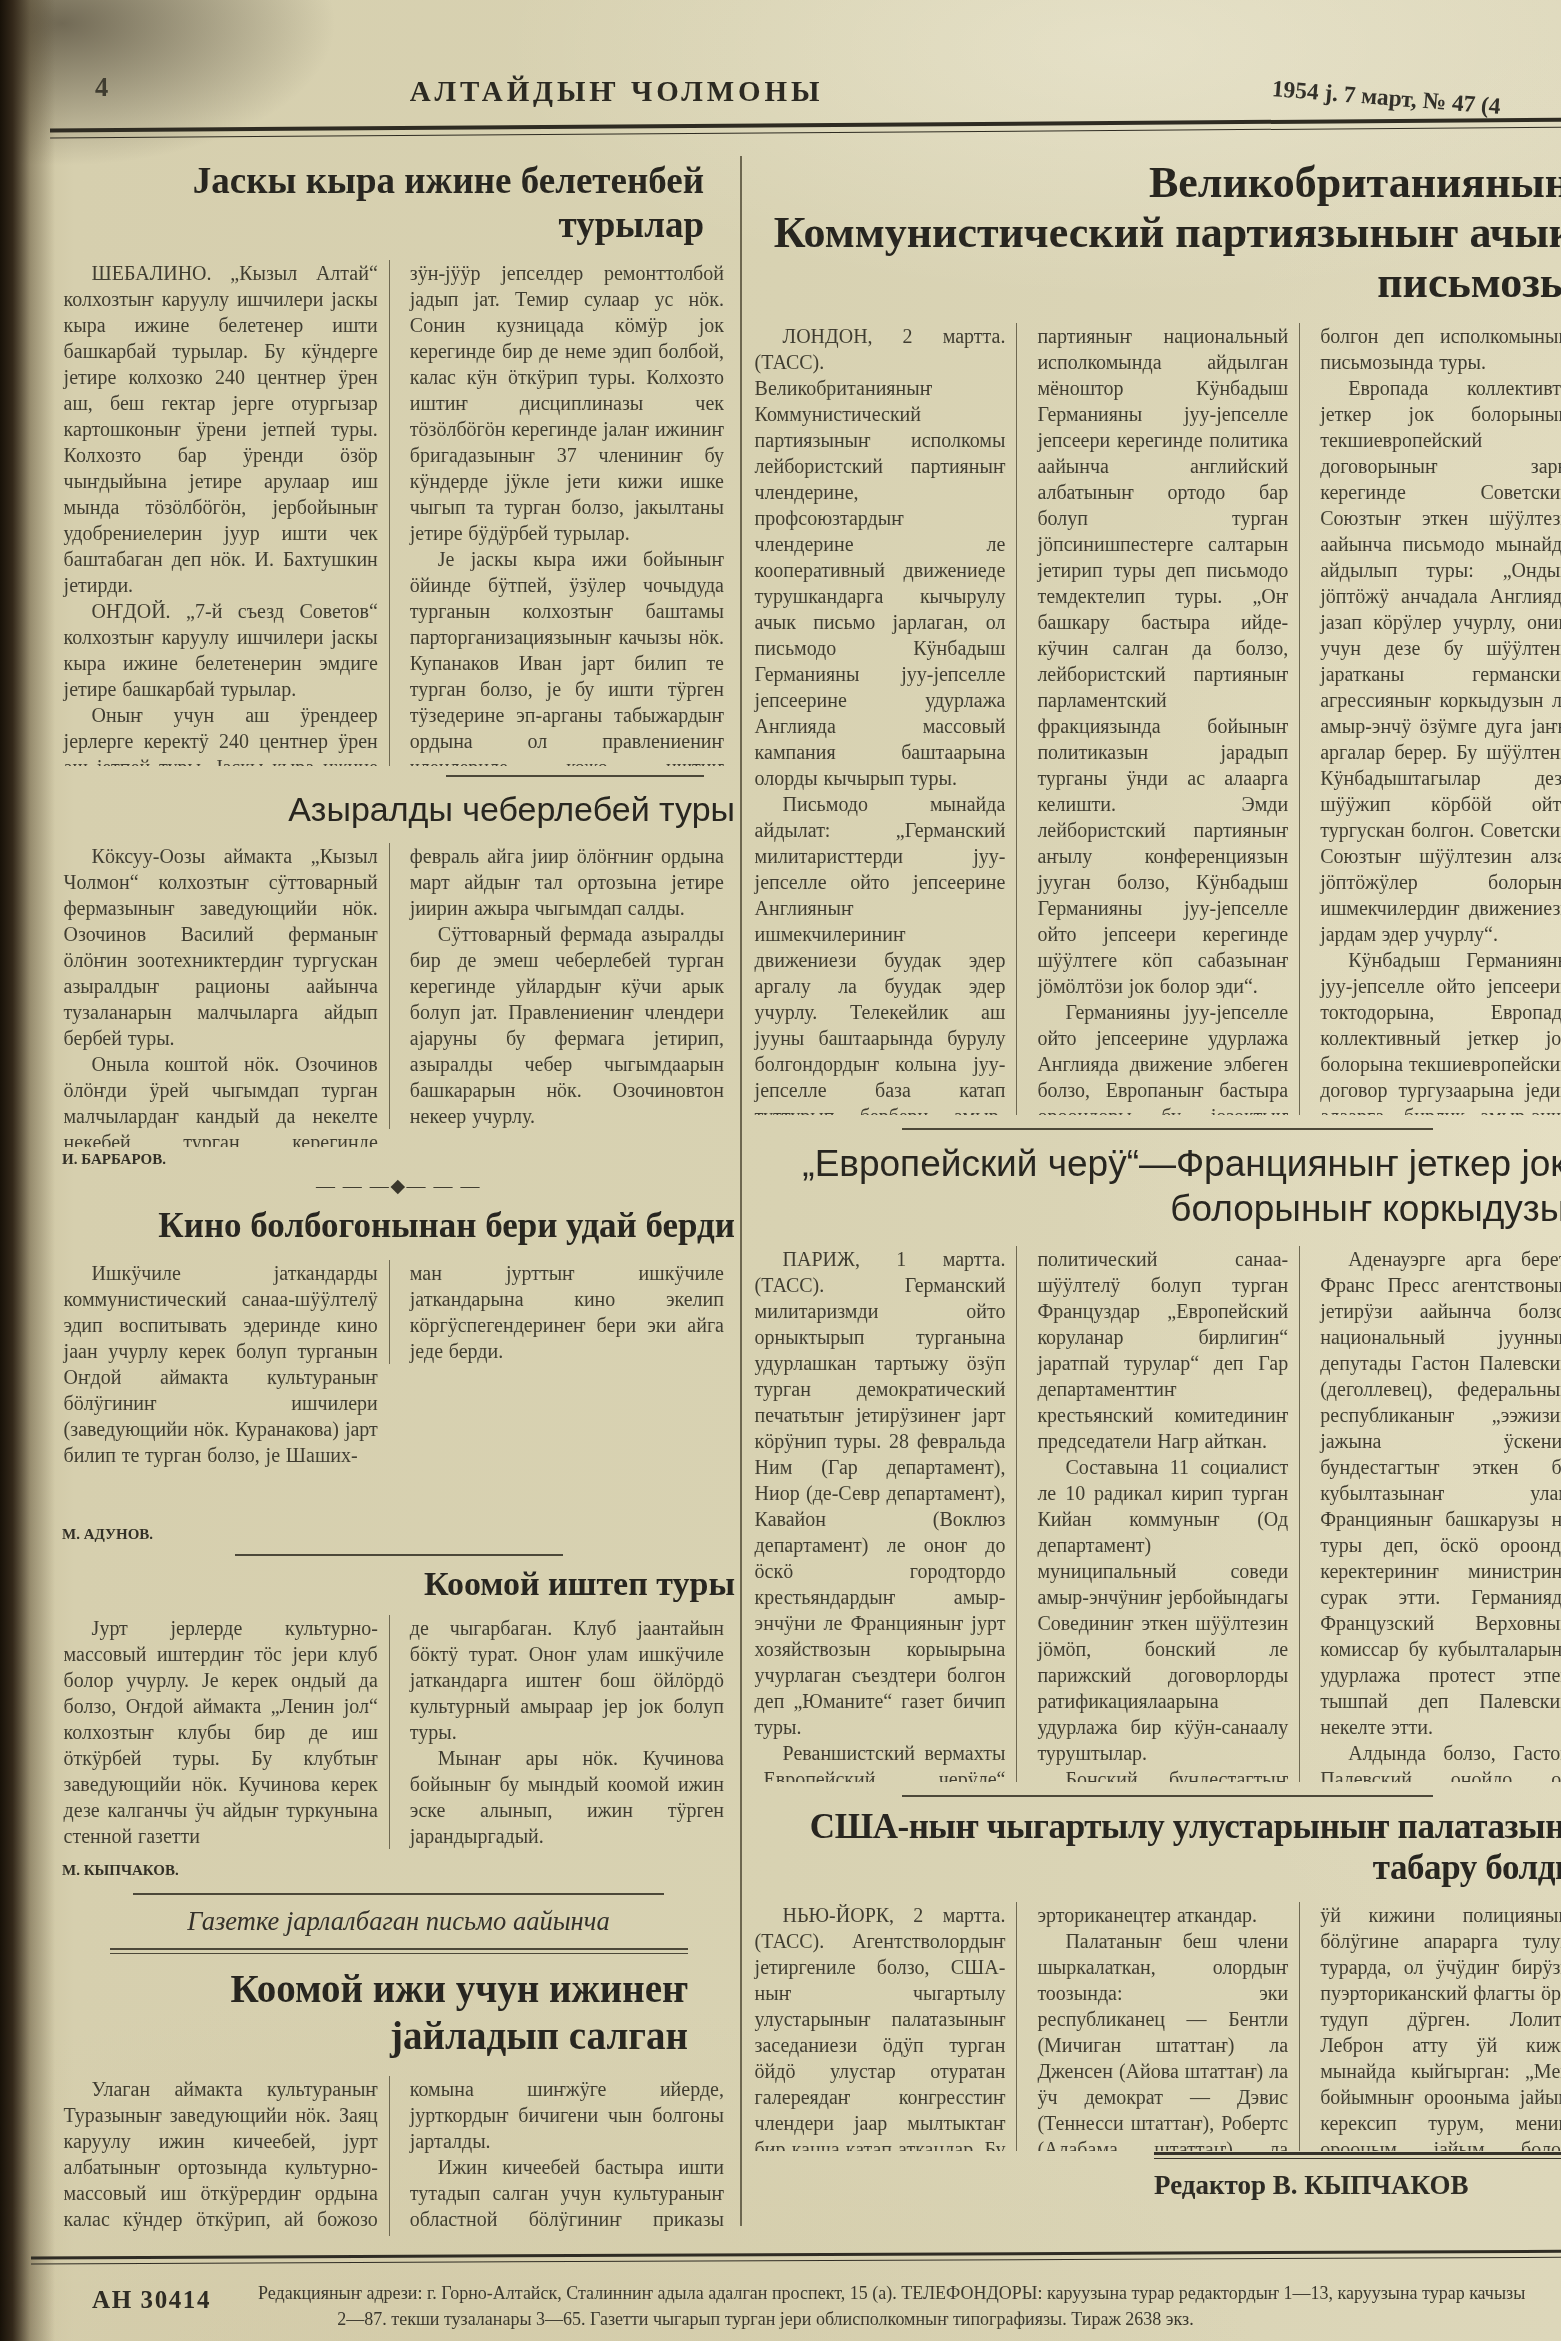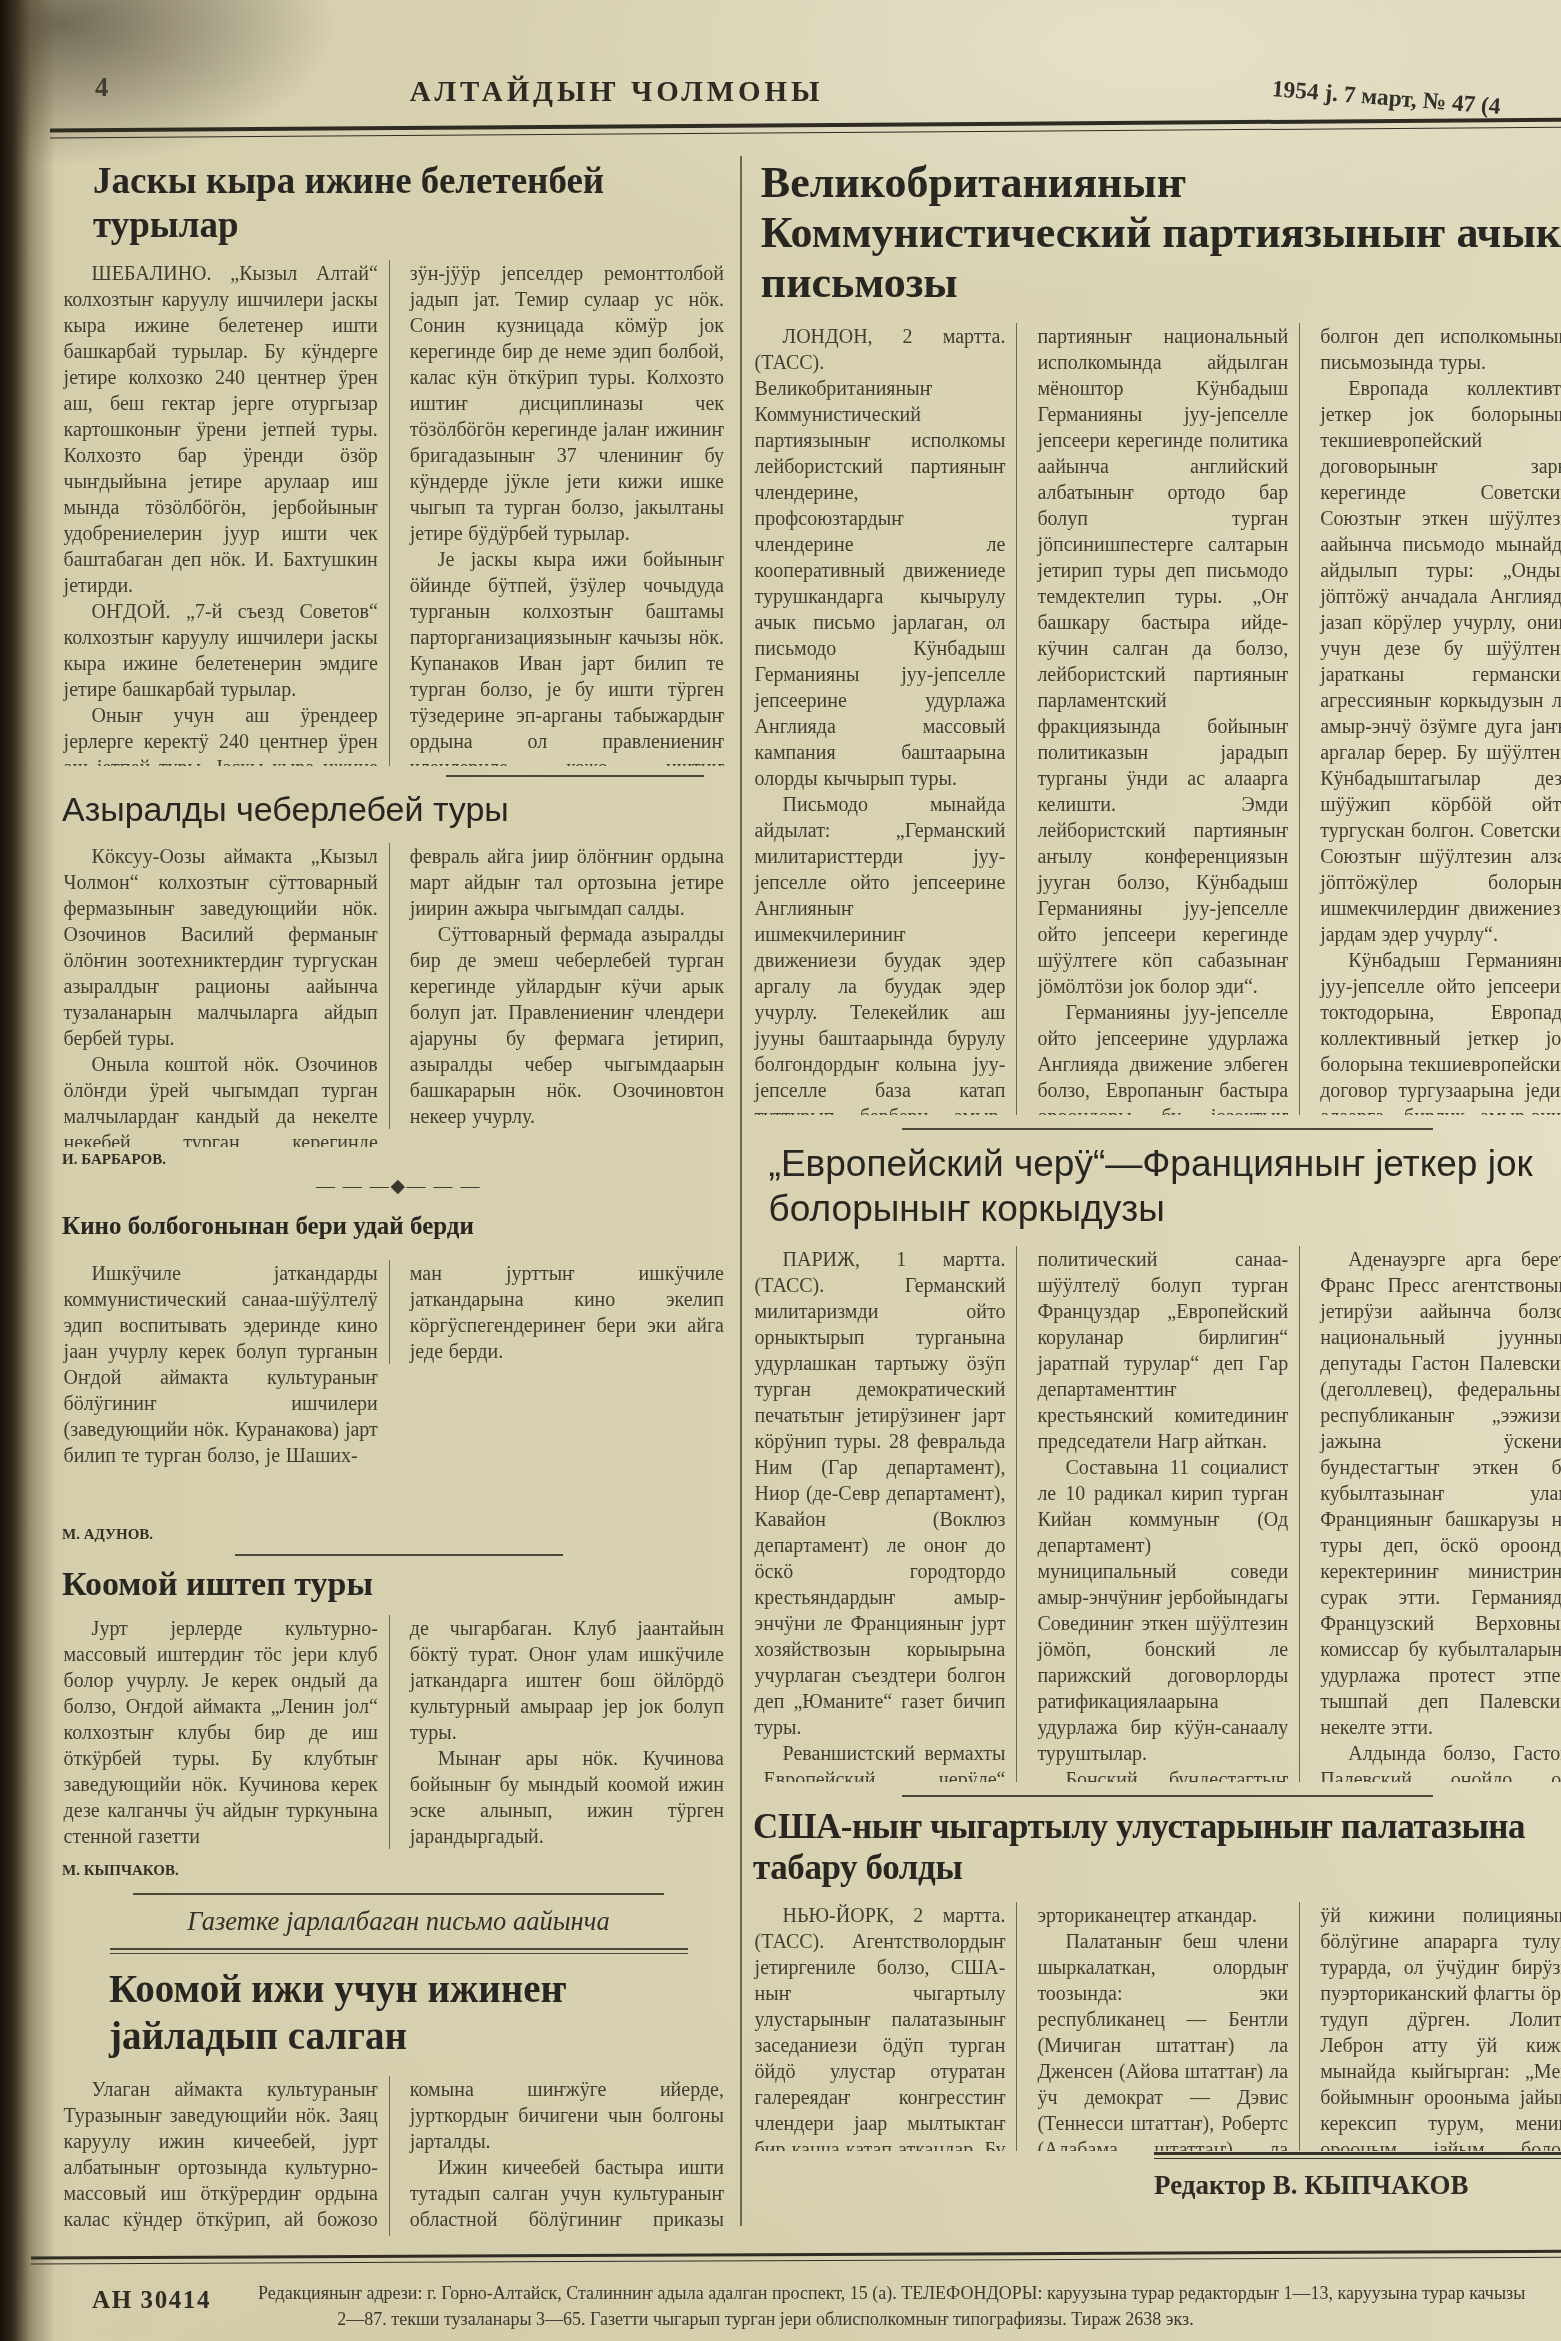--- a/index.html
+++ b/index.html
@@ -24,26 +24,26 @@
     transform:rotate(4.5deg);transform-origin:left center;color:#33312a;}
   .header-rule{position:absolute;left:50px;width:1546px;top:123px;height:4.7px;
     border-top:4.7px solid #2e2b22;border-bottom:1.6px solid #2e2b22;transform:rotate(-0.4deg);}
   .vsep{position:absolute;left:740px;top:156px;height:2070px;width:1.6px;background:#6d host;}
   .vsep{background:#6d6750;}
   
   .region{position:absolute;top:153px;overflow:hidden;}
   .left-region{left:62px;width:673px;height:2083px;}
   .right-region{left:753px;width:829px;height:1998px;}
   
-  .t{text-align:left;color:#282620;margin:0;}
+  .t{text-align:right;color:#282620;margin:0;}
   .t-serif{font-family:"Liberation Serif",serif;font-weight:700;}
   .t-sans{font-family:"Liberation Sans",sans-serif;font-weight:400;}
   .t-a1{font-size:37px;line-height:44px;margin:6.2px 31px 12.5px;}
   .t-a2{font-size:34px;line-height:39px;margin:12.5px 0 14px;}
-  .t-a3{font-size:25px;line-height:41px;margin:7.8px 0 14px;}
+  .t-a3{font-size:35px;line-height:41px;margin:7.8px 0 14px;}
   .t-a4{font-size:34px;line-height:39px;margin:7.8px 0 12.5px;}
   .t-a5{font-size:39px;line-height:47px;margin:11px 47px 17px;}
   .t-f {font-size:44px;line-height:50px;margin:4.7px 7.8px 15.6px;}
   .t-g {font-size:37px;line-height:45px;margin:11px 15.6px 15.6px;}
   .t-h {font-size:35px;line-height:41px;margin:9.4px 0 14px;letter-spacing:-0.4px;}
   
   .cols{display:flex;align-items:flex-start;overflow:hidden;}
   .col{flex:1 1 0;padding:0 11px;overflow:hidden;}
   .col:first-child{padding-left:1.6px;}
   .col + .col{border-left:1.2px solid #6e6852;padding-left:20px;}

